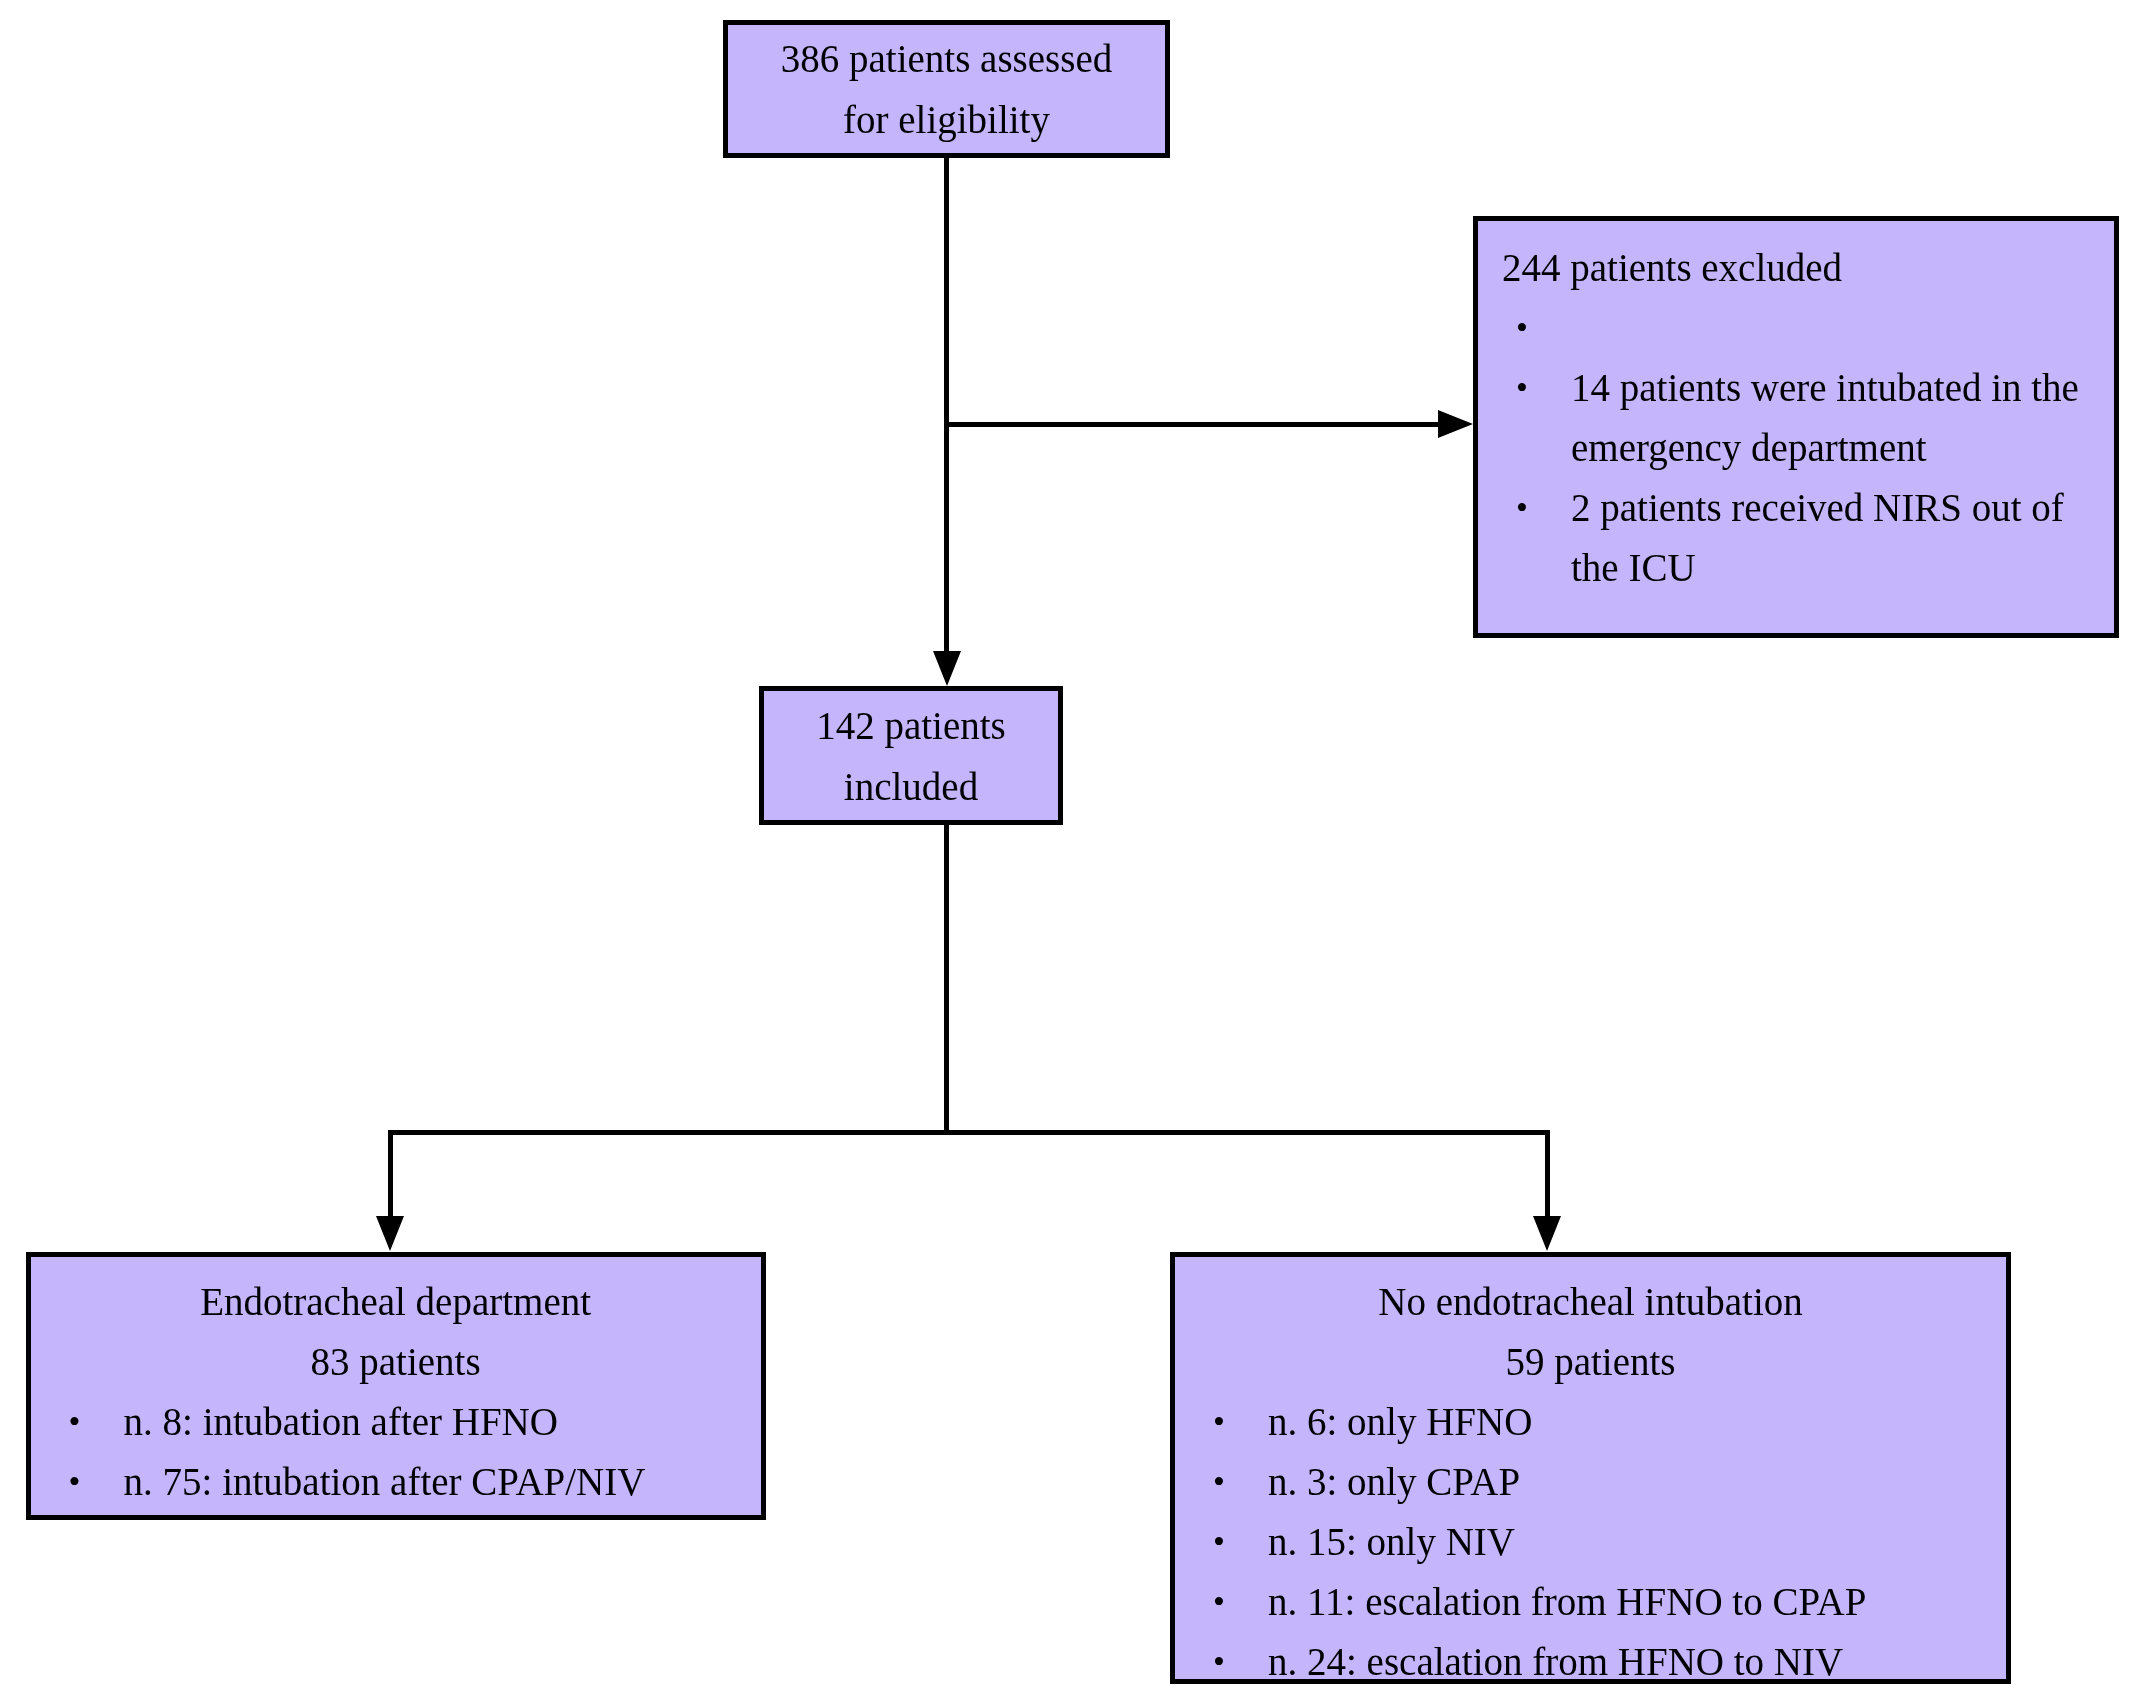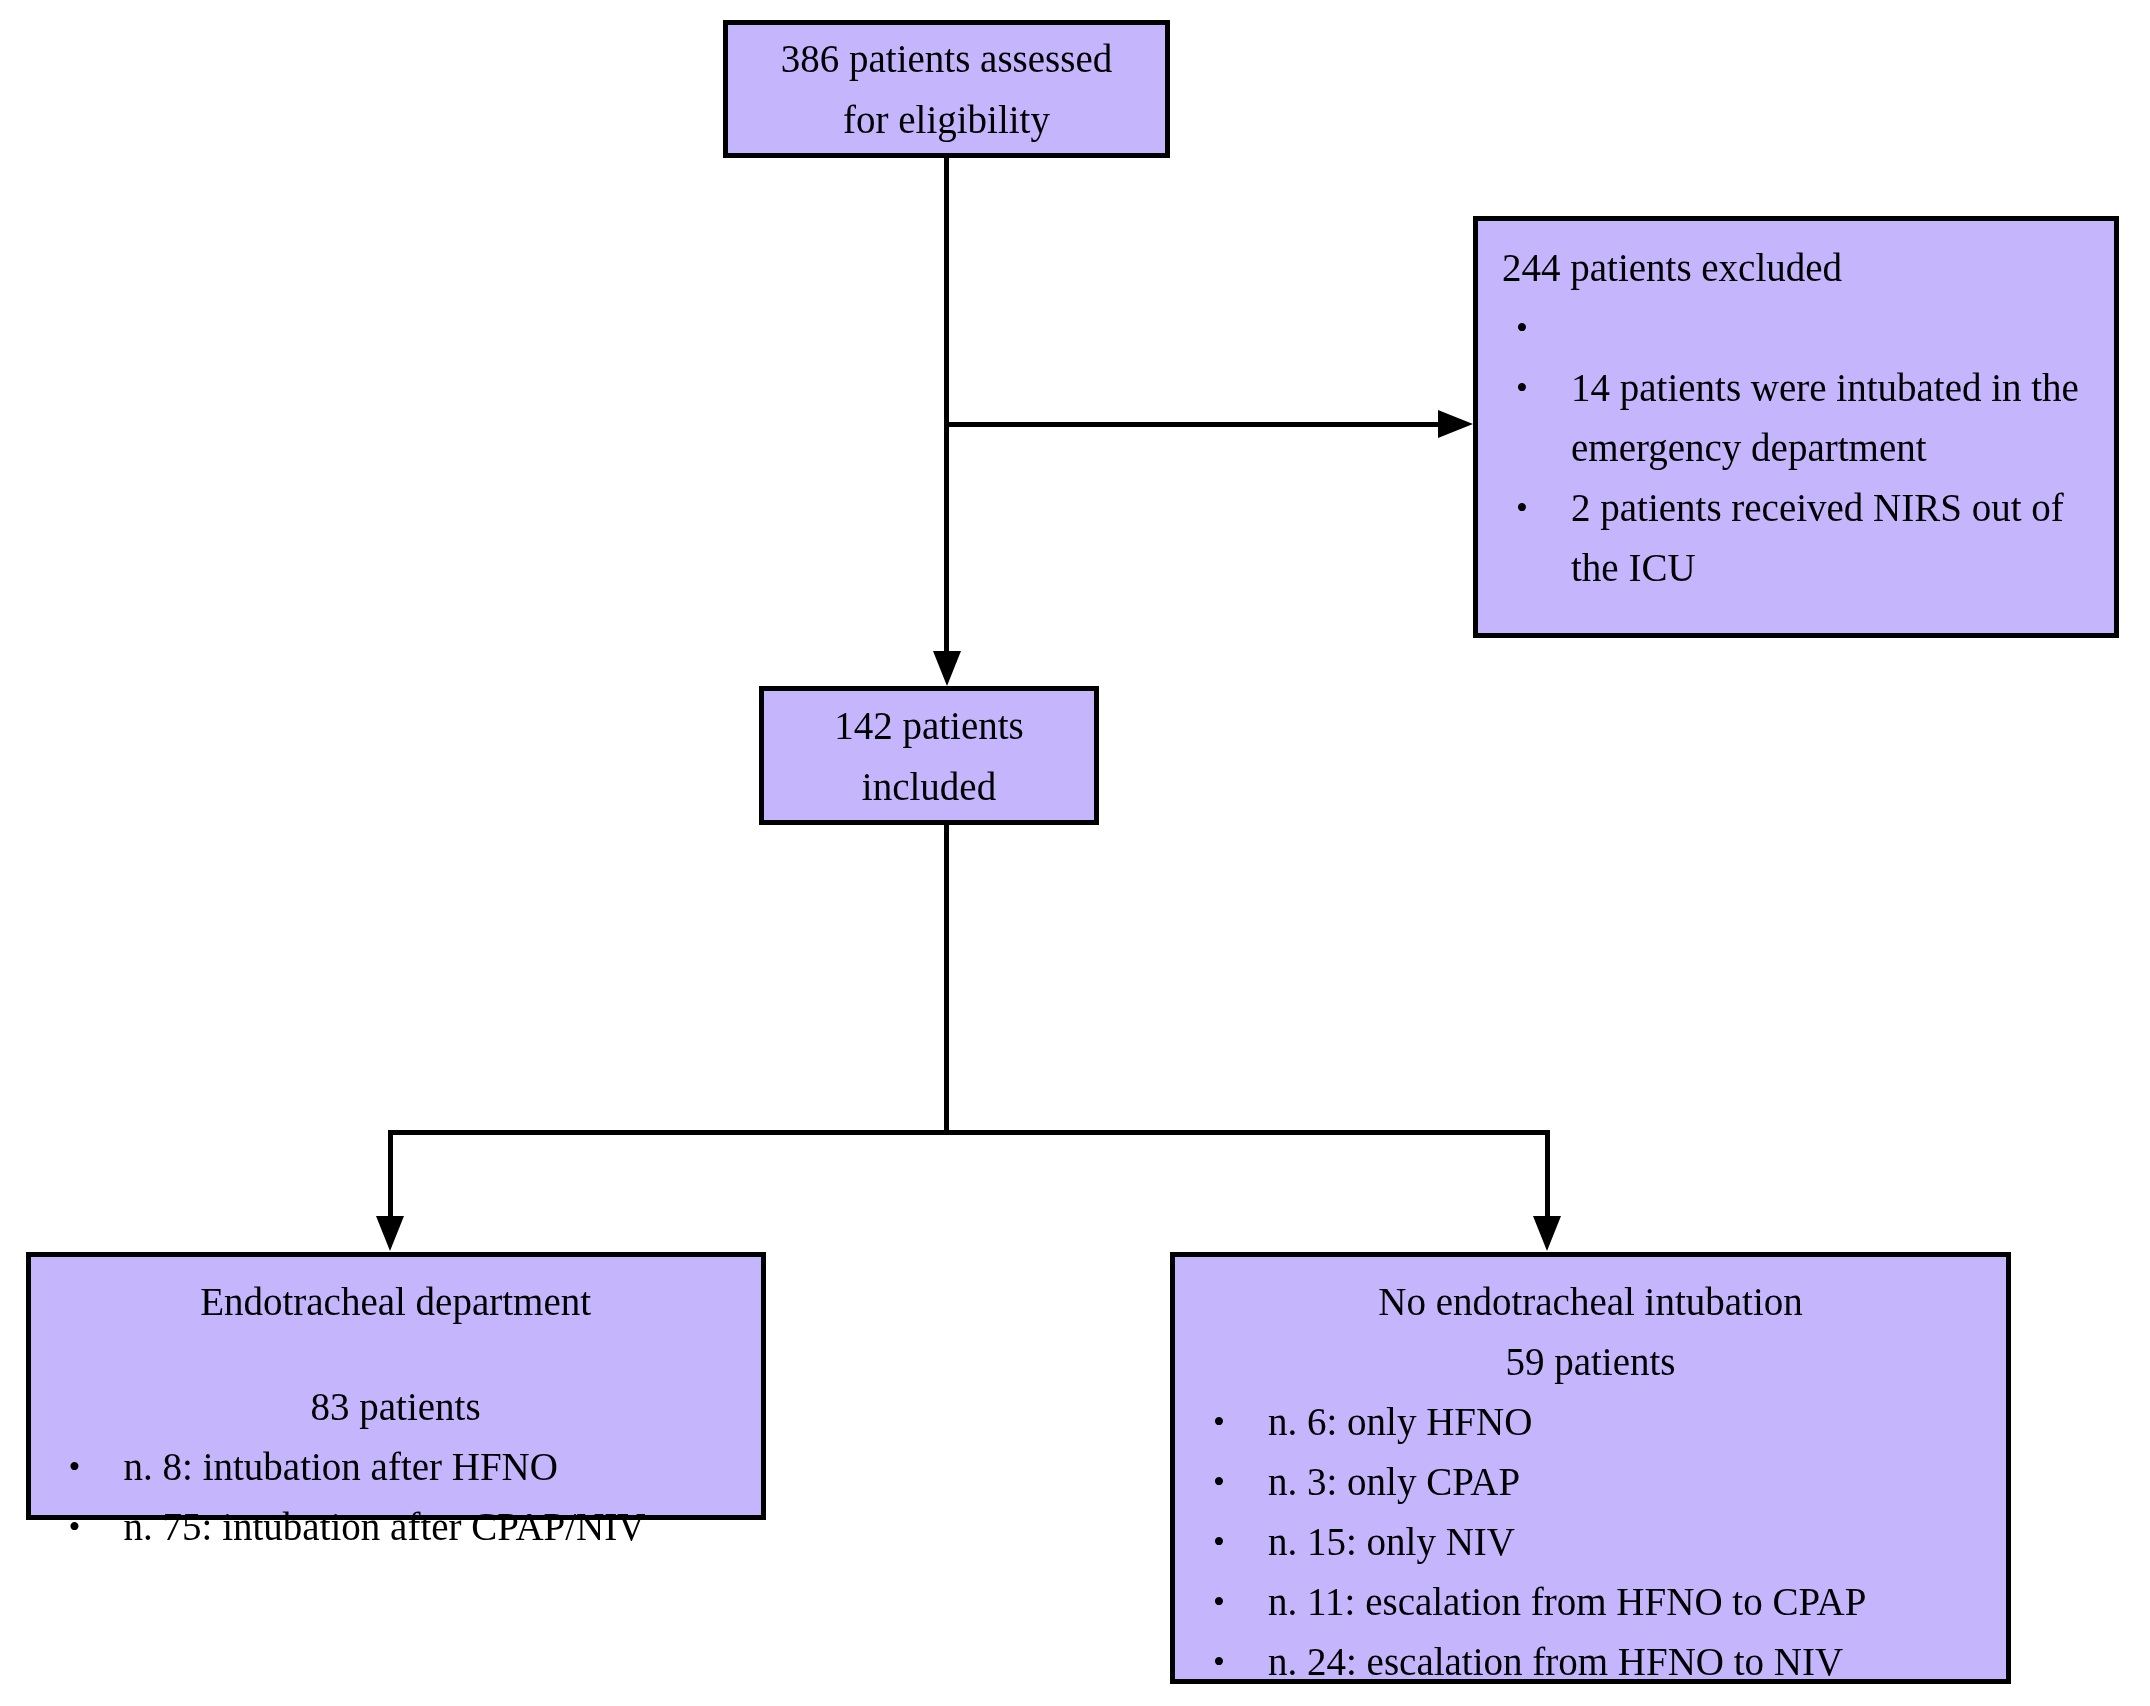--- a/index.html
+++ b/index.html
@@ -110,28 +110,28 @@
     <div class="bullet-row">
       <span class="marker">•</span>
       <span class="bullet-text">14 patients were intubated in the emergency department</span>
     </div>
     <div class="bullet-row">
       <span class="marker">•</span>
       <span class="bullet-text">2 patients received NIRS out of the ICU</span>
     </div>
   </div>
 
-  <div class="node center-box" style="left:759px; top:686px; width:340px; height:139px;">
+  <div class="node center-box" style="left:759px; top:686px; width:304px; height:139px;">
     <div>142 patients</div>
     <div>included</div>
   </div>
 
   <div class="node list-box" style="left:25.6px; top:1252px; width:740px; height:268px;">
     <div class="box-title">Endotracheal department</div>
-    <div class="box-title" style="padding-top:0;margin-top:45px;">83 patients</div>
+    <div class="box-title" style="padding-top:0;">83 patients</div>
     <div class="bullet-row">
       <span class="marker">•</span>
       <span class="bullet-text">n. 8: intubation after HFNO</span>
     </div>
     <div class="bullet-row">
       <span class="marker">•</span>
       <span class="bullet-text">n. 75: intubation after CPAP/NIV</span>
     </div>
   </div>
 

